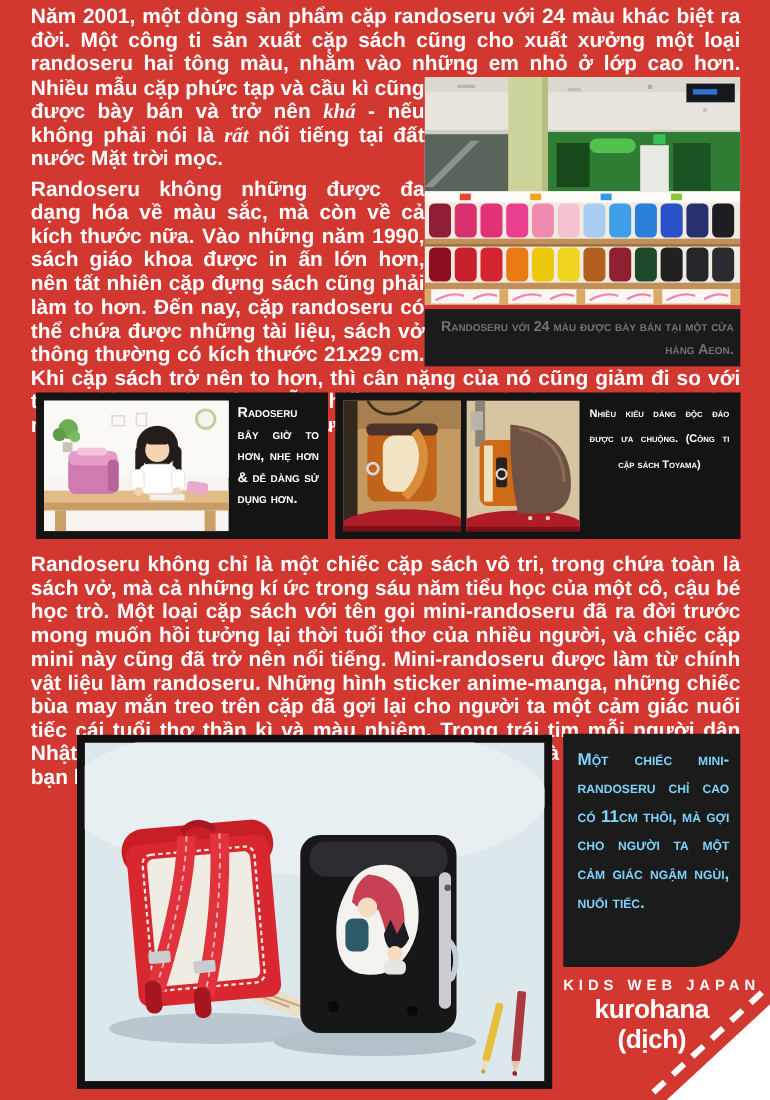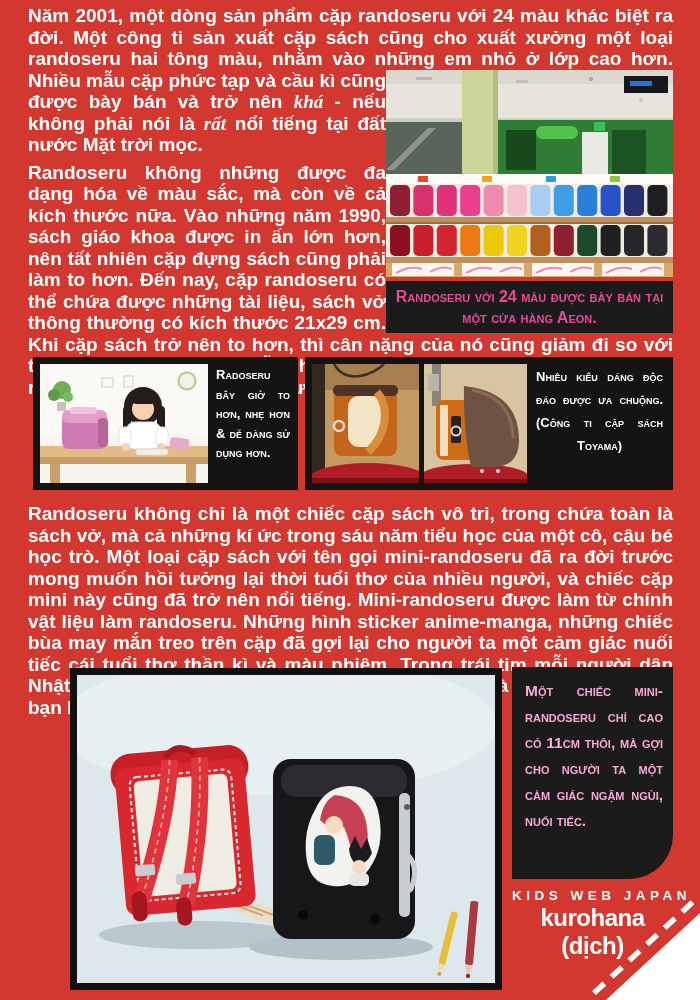--- a/index.html
+++ b/index.html
@@ -16,50 +16,50 @@
   .para + .para{margin-top:6px;}
   .it{font-style:italic;font-family:Liberation Serif, serif;}
 
   
   .store-fig{
     float:right;width:287px;margin:0 0 6px 13px;padding-top:65px;
     shape-outside:inset(65px 0 0 0);
   }
   .store-fig svg{display:block;width:287px;height:207px;}
   .fig-caption{
-    margin-top:4px;background:#1b1b1b;color:#ec4899;font-weight:bold;
-    font-variant:small-caps;text-align:center;
-    font-size:16px;line-height:21px;padding:5px 6px;font-style:normal;
+    margin-top:4px;background:#1b1b1b;color:#737373;font-weight:bold;
+    font-variant:small-caps;text-align:right;
+    font-size:13px;line-height:21px;padding:5px 6px;font-style:normal;
   }
 
   
   .boxes-row{position:absolute;left:33px;top:357px;width:640px;display:flex;gap:7px;}
   .mid-box{background:#141414;border:7px solid #141414;box-sizing:border-box;
     height:133px;display:flex;gap:5px;}
   .box-left{width:265px;}
   .box-right{width:368px;}
   .mid-box svg{display:block;height:119px;}
   .box-caption{
     color:#fff;font-weight:bold;font-variant:small-caps;flex:1;
     text-align:justify;overflow:hidden;
   }
   .cap-bigger{font-size:13px;line-height:19.5px;padding:1px 1px 0 3px;}
-  .cap-designs{font-size:13px;line-height:23px;padding:1px 3px 0 4px;
+  .cap-designs{font-size:10px;line-height:23px;padding:1px 3px 0 4px;
     text-align:justify;text-align-last:center;}
 
   
   .big-photo{position:absolute;left:70px;top:668px;width:432px;height:322px;
     background:#111;padding:7px;box-sizing:border-box;}
   .big-photo svg{display:block;width:418px;height:308px;}
 
   
   .mini-caption{
     position:absolute;left:512px;top:667px;width:161px;height:212px;
     background:#1b1b1b;border-bottom-right-radius:44px;box-sizing:border-box;
-    padding:11px 10px 0 13px;color:#f9a8d4;font-weight:bold;
+    padding:11px 10px 0 13px;color:#7dd3fc;font-weight:bold;
     font-variant:small-caps;font-size:15.5px;line-height:26px;text-align:justify;
   }
 
   
   .credits{position:absolute;left:512px;top:888px;width:161px;color:#fff;text-align:center;}
   .credits .src{font-size:13.5px;font-weight:bold;letter-spacing:4.5px;white-space:nowrap;}
   .credits .tr{font-size:24px;font-weight:bold;margin-top:1px;letter-spacing:-0.5px;}
 
   
   .corner{position:absolute;right:0;bottom:0;width:110px;height:110px;pointer-events:none;}

